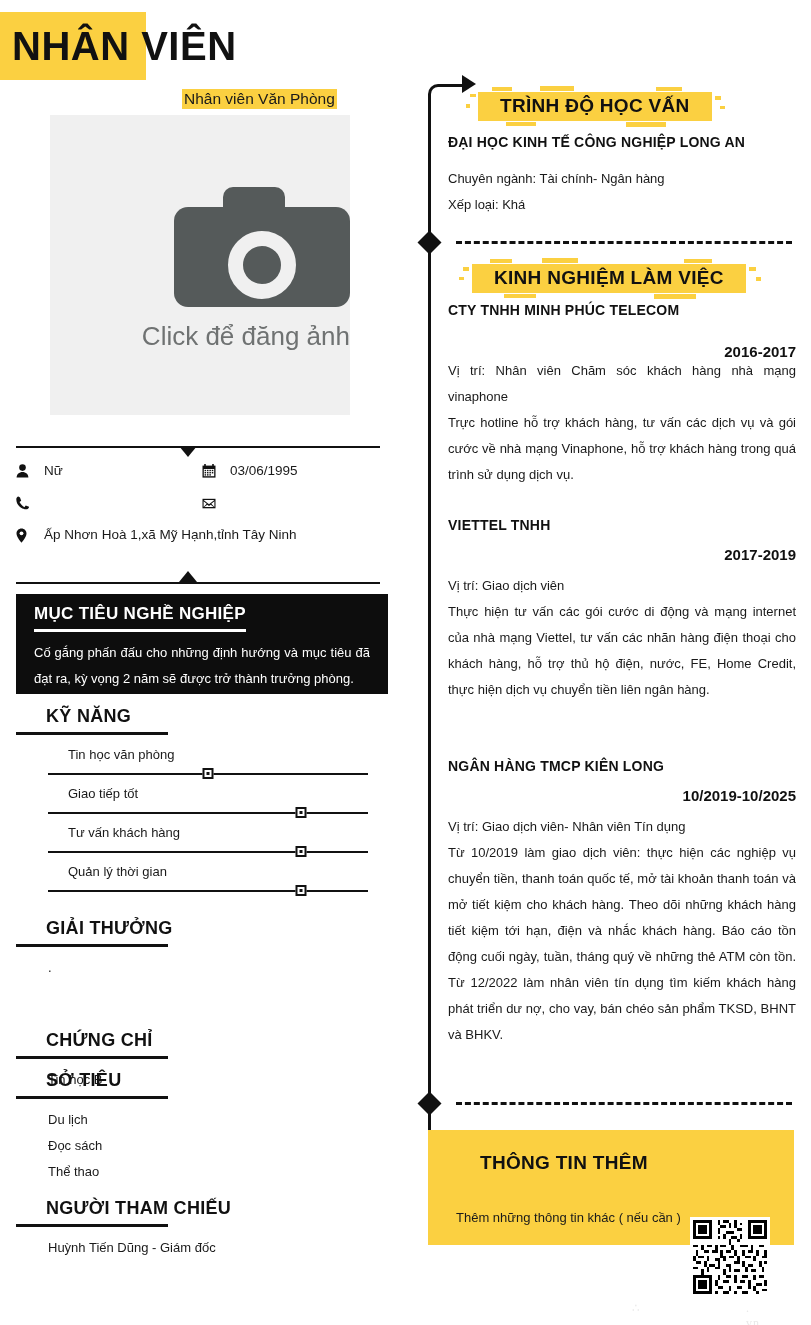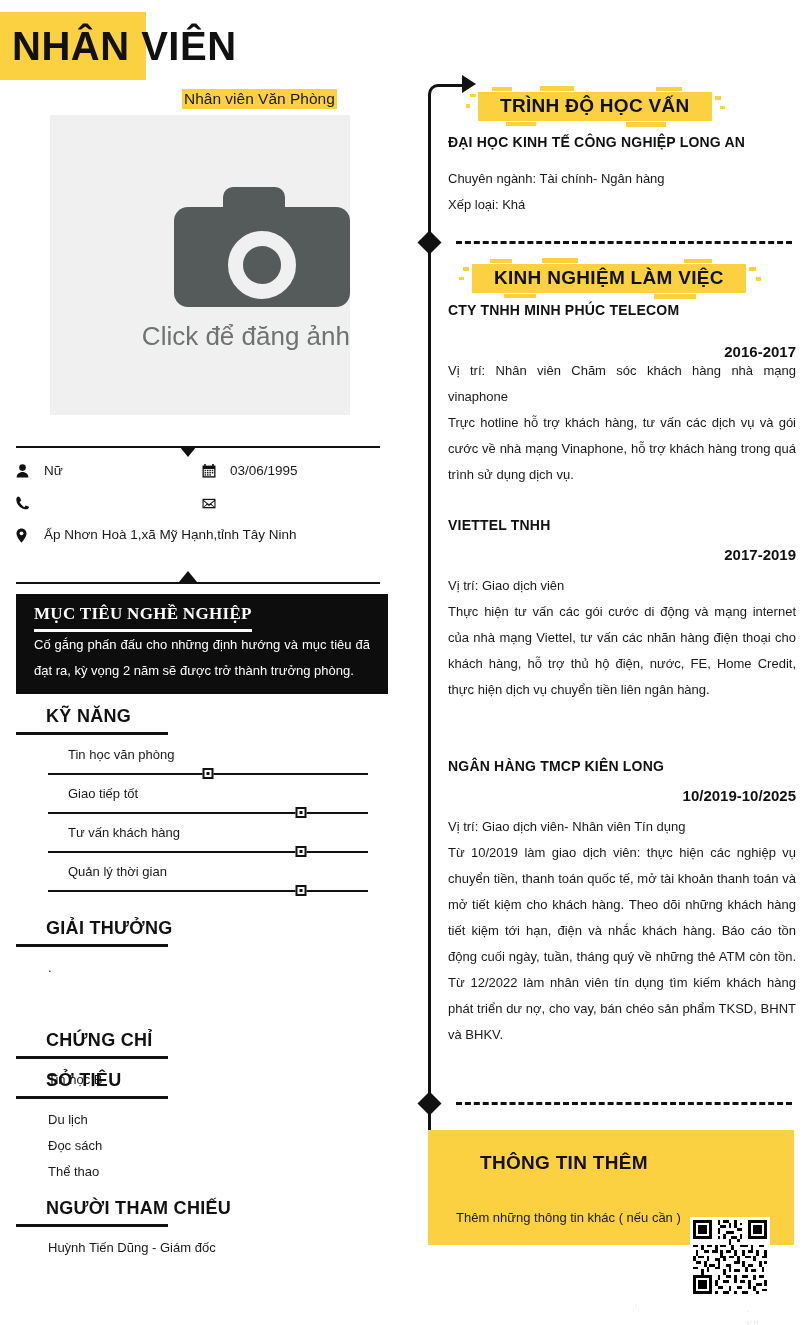--- a/index.html
+++ b/index.html
@@ -84,21 +84,21 @@
   .c-txt { font-size: 13.5px; color: #1a1a1a; line-height: 18px; }
   .c-row-wide .c-cell { width: 100%; }
 
   .objective {
     position: absolute; left: 16px; top: 594px; width: 372px; height: 100px;
     background: #0d0d0d; color: #fff; padding: 10px 18px 0 18px;
   }
   .obj-title {
     font-size: 17px; font-weight: 700; letter-spacing: .3px;
     padding-bottom: 5px; display: inline-block;
-    border-bottom: 3px solid #fff; margin-bottom: 0; font-family: Liberation Serif, serif;
+    border-bottom: 3px solid #fff; margin-bottom: 8px;
   }
   .obj-body { font-size: 13px; line-height: 26px; text-align: justify; }
 
   .sec { position: absolute; left: 16px; width: 372px; }
   .sec-h {
     font-size: 18px; font-weight: 700; letter-spacing: .3px; color: #111;
     padding: 0 0 5px 30px; display: inline-block;
   }
   .sec-rule { width: 152px; height: 3px; background: #111; margin-bottom: 8px; }
 

